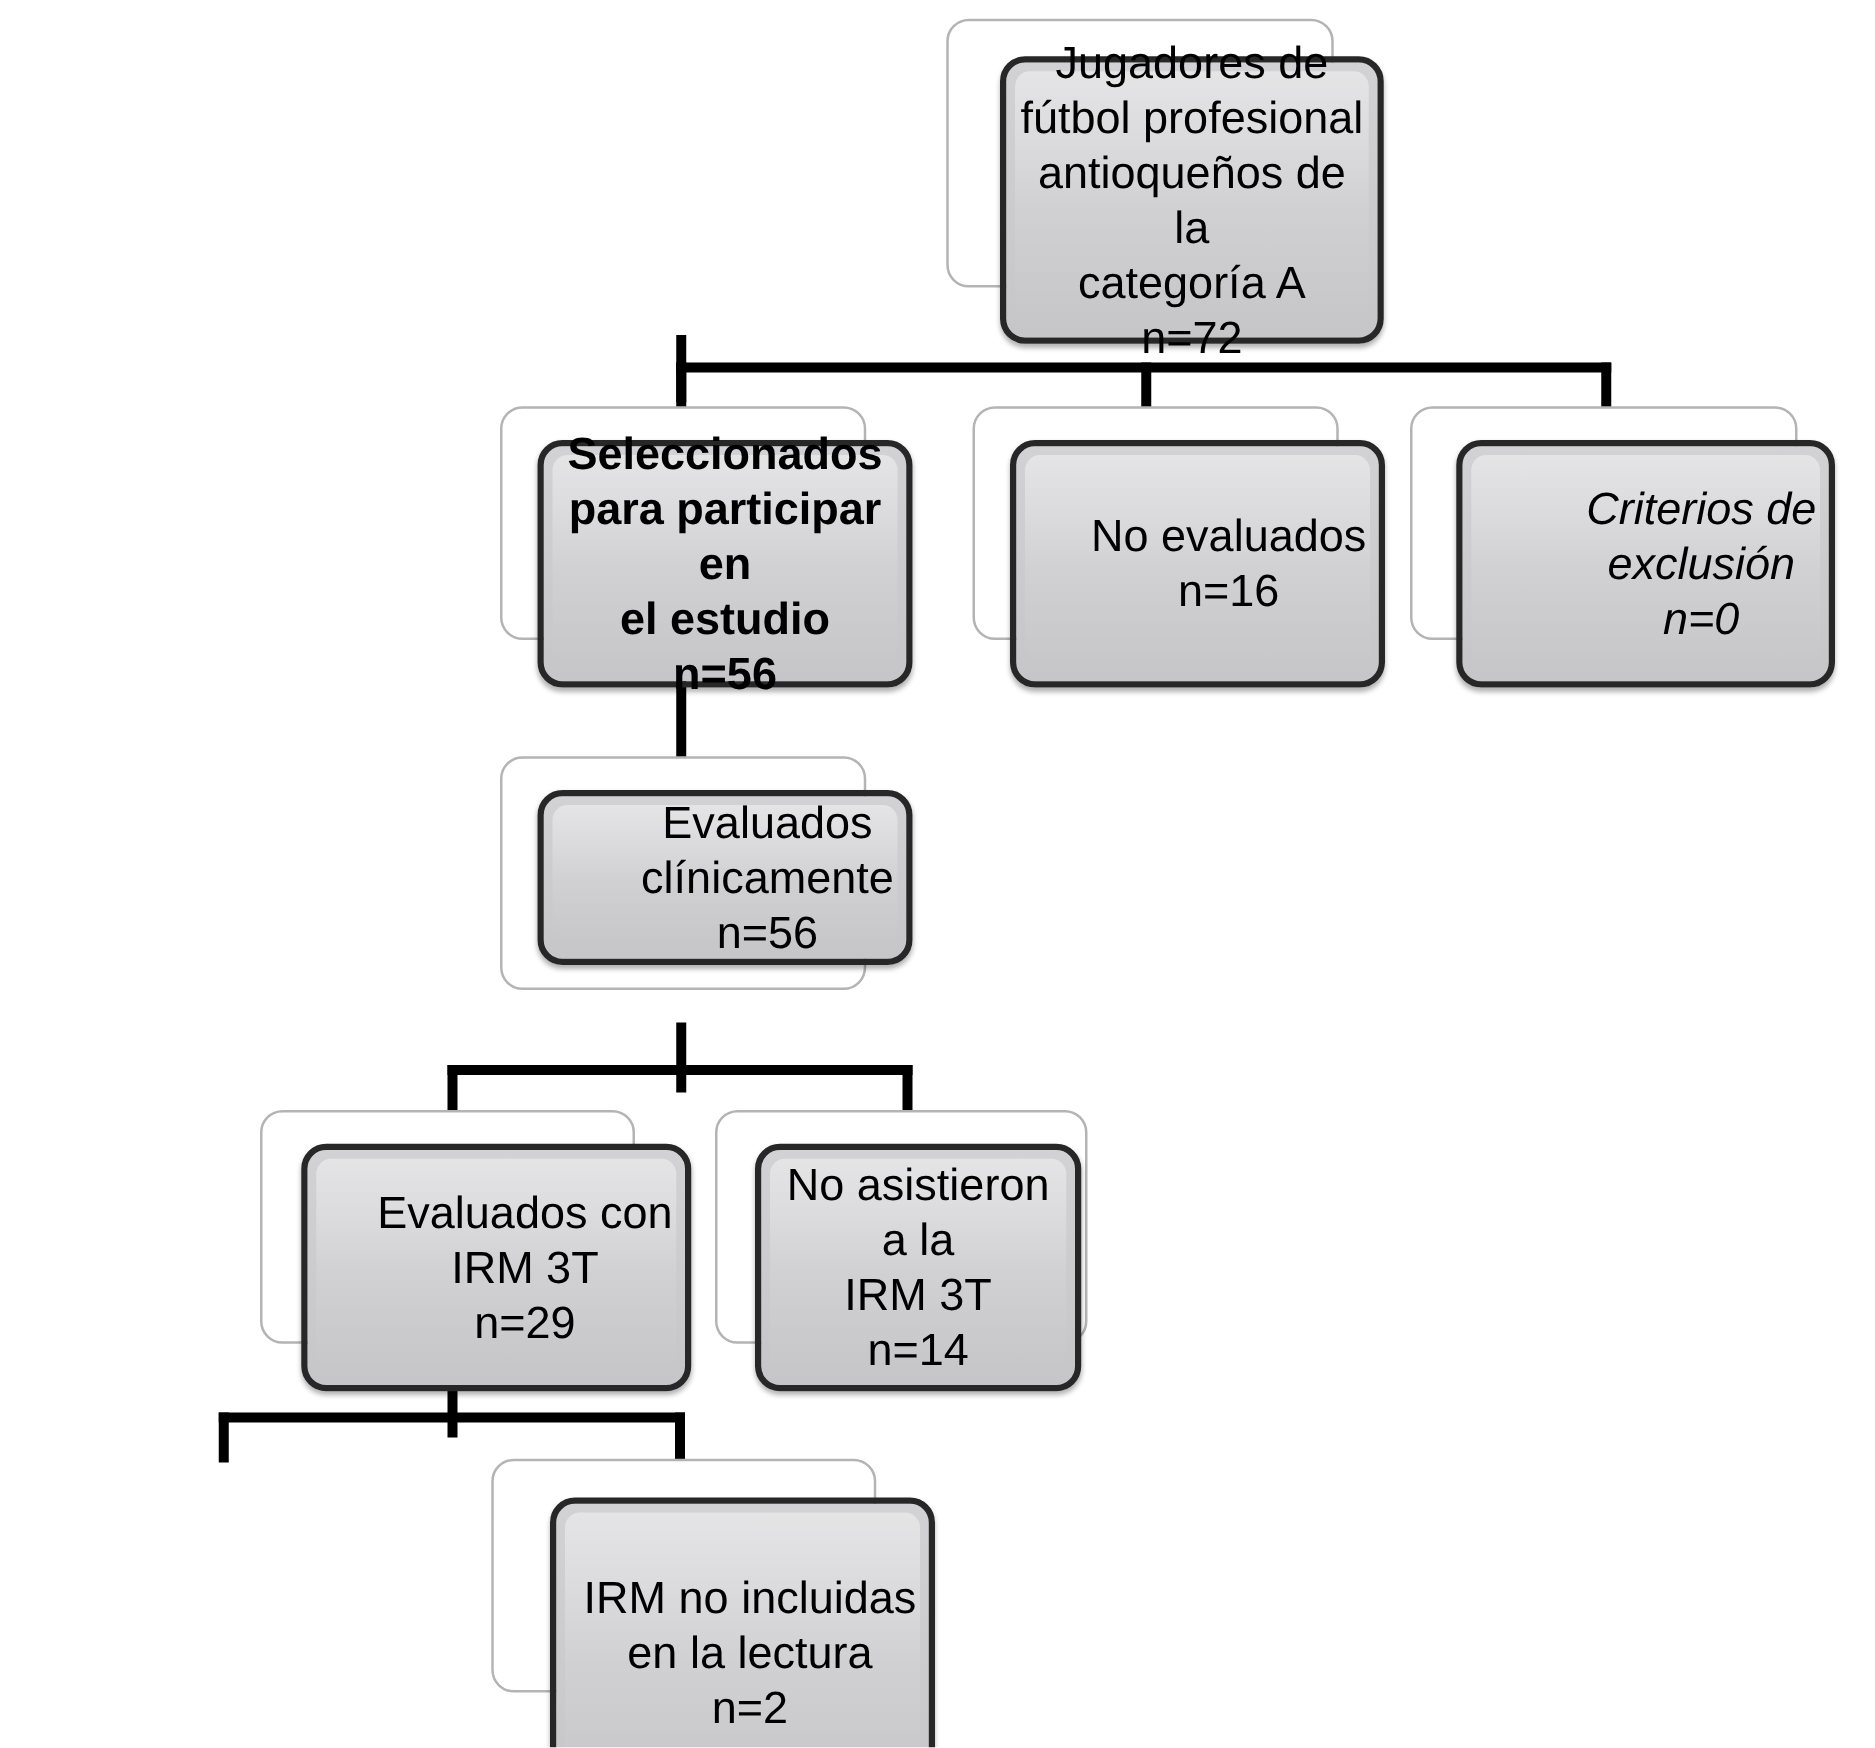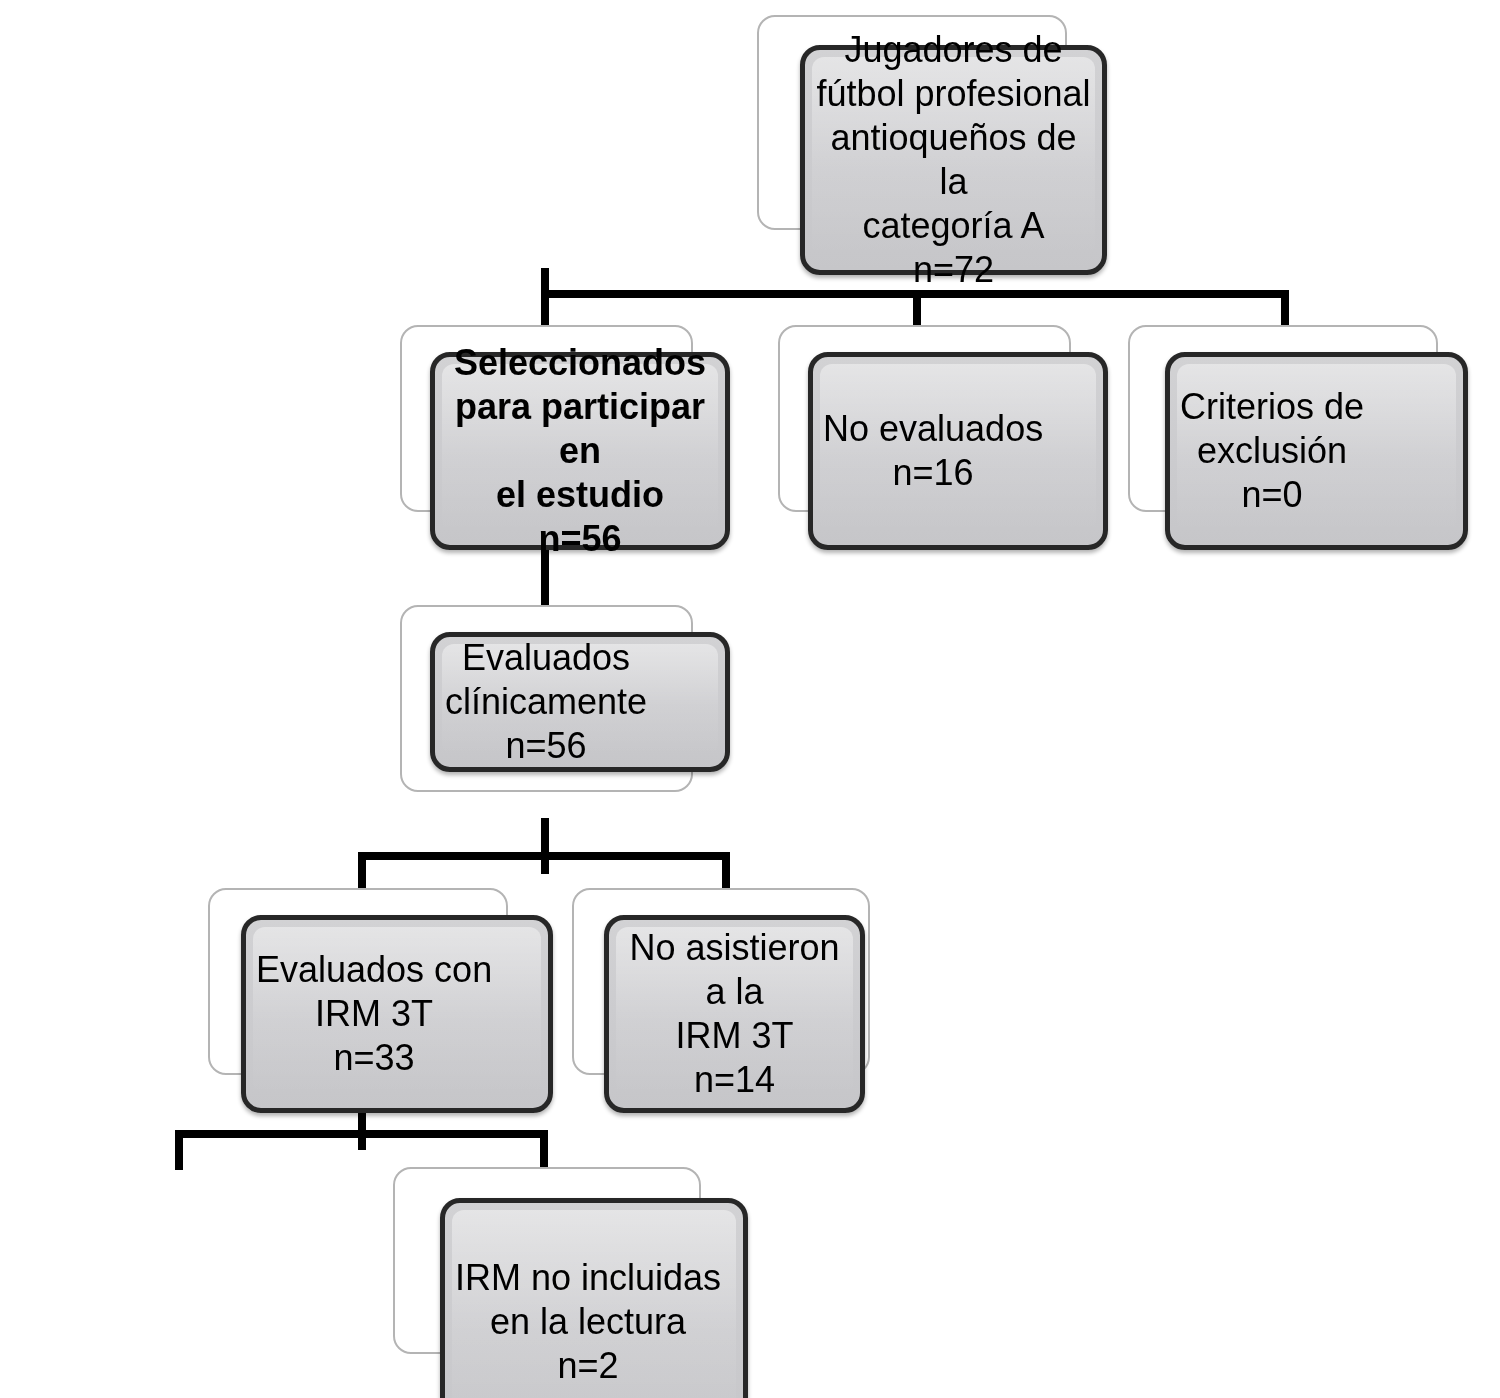--- a/index.html
+++ b/index.html
@@ -34,21 +34,21 @@
   .node .card {
     position: absolute;
     border: 5px solid #272727;
     border-radius: 20px;
     background:
       linear-gradient(180deg, #d2d2d4 0%, #cccccf 48%, #c6c6c9 100%);
     box-sizing: border-box;
     box-shadow: 0 3px 4px rgba(0,0,0,0.30);
     display: flex;
     align-items: center;
-    justify-content: flex-start;
+    justify-content: flex-end;
   }
   
   .node .card::before {
     content: "";
     position: absolute;
     left: 7px; right: 7px; top: 7px; bottom: 12px;
     border-radius: 12px;
     background: linear-gradient(180deg, rgba(255,255,255,0.42) 0%, rgba(255,255,255,0.10) 55%, rgba(255,255,255,0.00) 100%);
     pointer-events: none;
   }
@@ -118,42 +118,42 @@
   <div class="node" style="left:760px; top:325px; width:330px; height:225px;margin-left:18px;">
     <div class="ghost" style="width:293px; height:187px;"></div>
     <div class="card" style="left:30px; top:27px; width:300px; height:198px;">
       <div class="label">No evaluados
 n=16</div>
     </div>
   </div>
 
   <div class="node" style="left:1128px; top:325px; width:340px; height:225px;">
     <div class="ghost" style="width:310px; height:187px;"></div>
-    <div class="card" style="left:37px; top:27px; width:303px; height:198px;">
+    <div class="card" style="left:37px; top:27px; width:303px; height:198px;font-style:italic;">
       <div class="label">Criterios de
 exclusión
 n=0</div>
     </div>
   </div>
 
   <div class="node" style="left:400px; top:605px; width:330px; height:225px;">
     <div class="ghost" style="width:293px; height:187px;"></div>
     <div class="card" style="left:30px; top:27px; width:300px; height:140px;">
       <div class="label">Evaluados
 clínicamente
 n=56</div>
     </div>
   </div>
 
   <div class="node" style="left:208px; top:888px; width:345px; height:225px;">
     <div class="ghost" style="width:300px; height:187px;"></div>
     <div class="card" style="left:33px; top:27px; width:312px; height:198px;">
       <div class="label">Evaluados con
 IRM 3T
-n=33</div>
+n=29</div>
     </div>
   </div>
 
   <div class="node" style="left:572px; top:888px; width:340px; height:225px;">
     <div class="ghost" style="width:298px; height:187px;"></div>
     <div class="card" style="left:32px; top:27px; width:261px; height:198px;">
       <div class="label">No asistieron a la
 IRM 3T
 n=14</div>
     </div>

